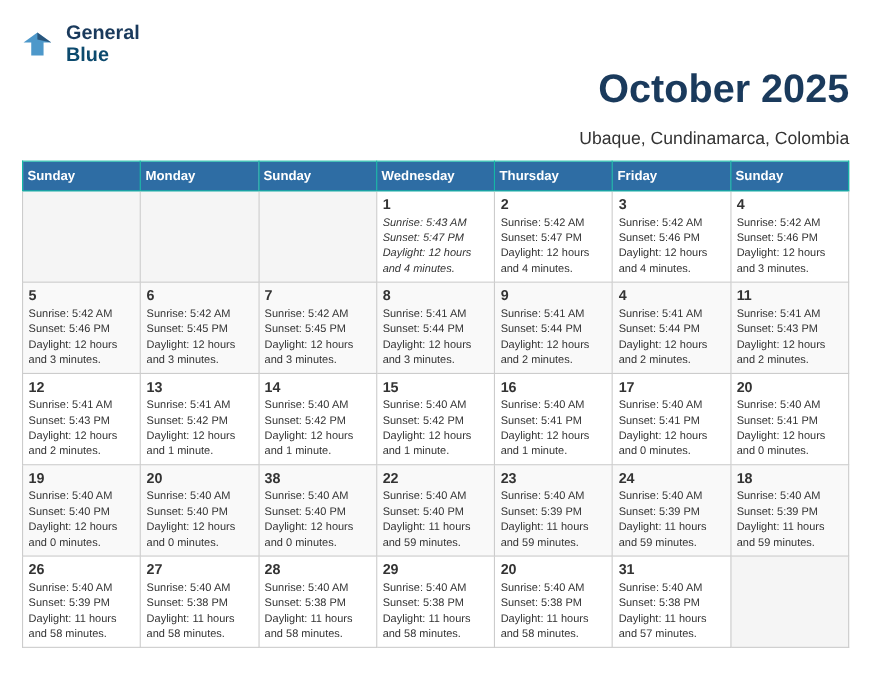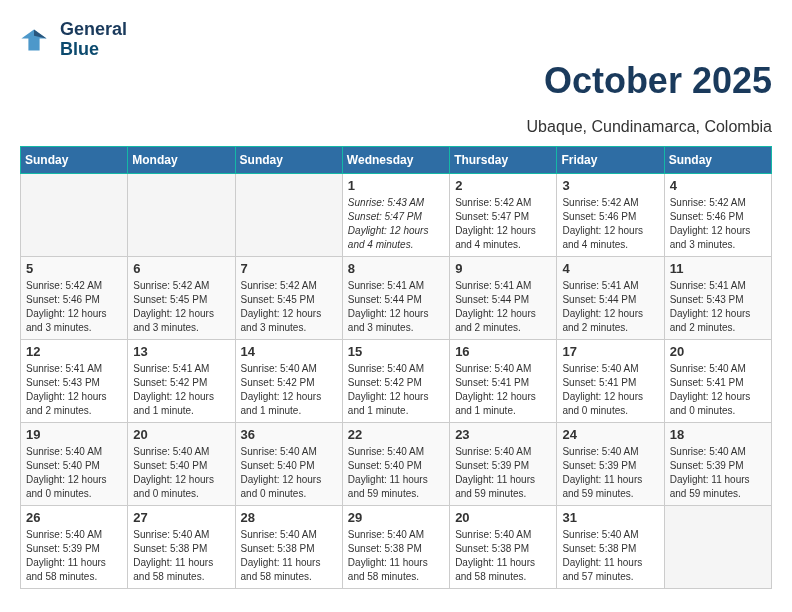--- a/index.html
+++ b/index.html
@@ -267,21 +267,21 @@
 and 0 minutes.</div>
         </td>
         <td>
           <span class="day-num">20</span>
           <div class="cell-info" style="white-space: pre-line;">Sunrise: 5:40 AM
 Sunset: 5:40 PM
 Daylight: 12 hours
 and 0 minutes.</div>
         </td>
         <td>
-          <span class="day-num">36</span>
+          <span class="day-num">38</span>
           <div class="cell-info" style="white-space: pre-line;">Sunrise: 5:40 AM
 Sunset: 5:40 PM
 Daylight: 12 hours
 and 0 minutes.</div>
         </td>
         <td>
           <span class="day-num">22</span>
           <div class="cell-info" style="white-space: pre-line;">Sunrise: 5:40 AM
 Sunset: 5:40 PM
 Daylight: 11 hours

